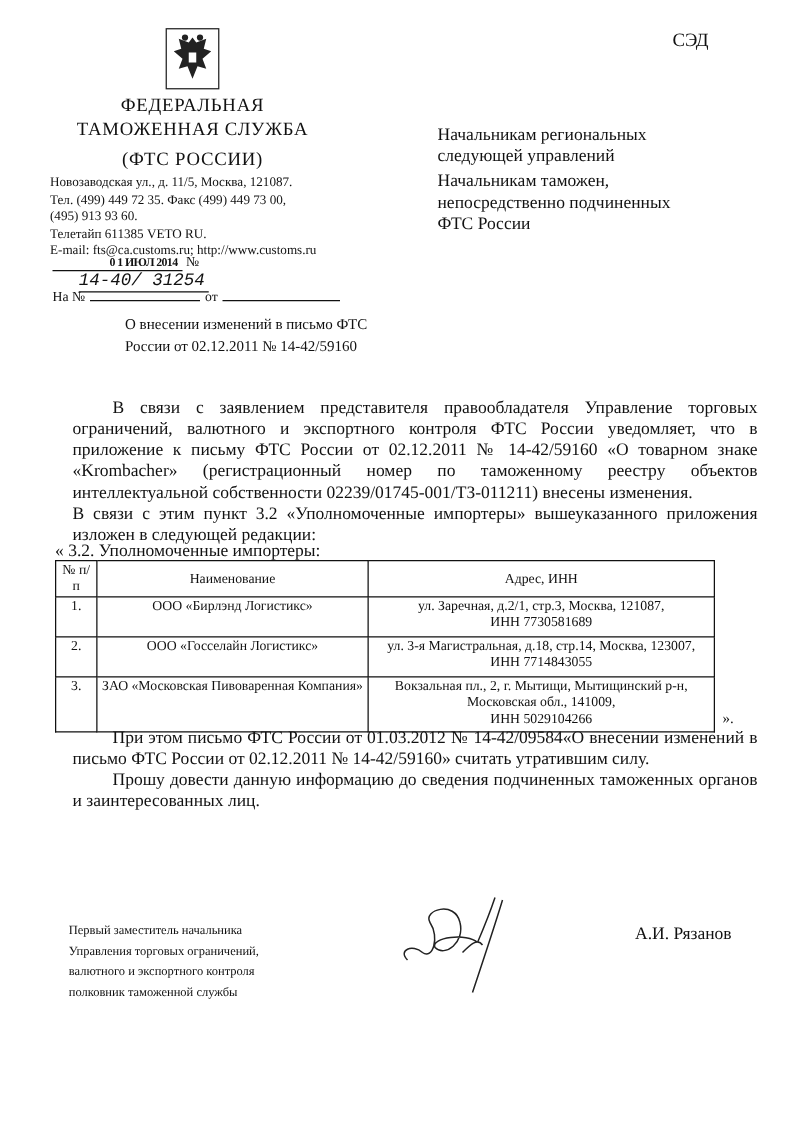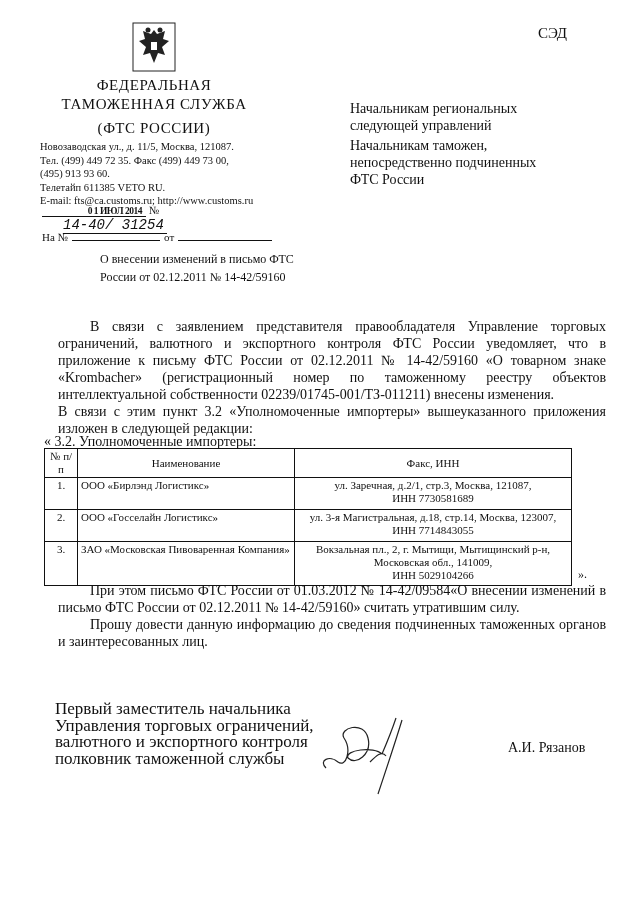--- a/index.html
+++ b/index.html
@@ -23,24 +23,24 @@
   .addr { left:350px; font-size:14px; line-height:17px;margin-top:42px; }
   .subject { left:52px; top:250px; font-size:12px; line-height:18px;margin-left:48px; }
   .body { left:58px; width:548px; font-size:14px; line-height:17px; text-align:justify; }
   .body p { margin:0; }
   .indent { text-indent:32px; }
   .tbl-label { left:44px; top:434px; font-size:14px; }
   table { position:absolute; left:44px; top:448px; width:528px; border-collapse:collapse; font-size:11px; }
   td, th { border:1px solid #111; padding:1px 3px; vertical-align:top; font-weight:normal; }
   th { text-align:center; vertical-align:middle; }
   td.n { text-align:center; width:26px; }
-  td.name { width:210px; }
+  td.name { width:210px;text-align:center; }
   td.addr-c { text-align:center; line-height:13px; }
   .close-q { left:578px; top:567px; font-size:12px; }
-  .sig-block { left:55px; top:701px; font-size:17px; line-height:16.5px; }
+  .sig-block { left:55px; top:737px; font-size:10px; line-height:16.5px; }
   .signature { left:316px; top:710px; width:130px; height:90px; }
   .signer { left:508px; top:740px; font-size:14px; }
 </style>
 </head>
 <body>
 
 <svg class="abs emblem" viewBox="0 0 44 50">
   <rect x="1" y="1" width="42" height="48" fill="none" stroke="#222" stroke-width="1"></rect>
   <path d="M22 8 l-3 4 -8 -3 2 8 -6 2 7 6 -3 8 7 -2 4 10 4 -10 7 2 -3 -8 7 -6 -6 -2 2 -8 -8 3z" fill="#222"></path>
   <circle cx="16" cy="8" r="2.5" fill="#222"></circle>
@@ -94,21 +94,21 @@
   <p>В связи с этим пункт 3.2 «Уполномоченные импортеры» вышеуказанного приложения изложен в следующей редакции:</p>
 </div>
 
 <div class="abs tbl-label">« 3.2. Уполномоченные импортеры:</div>
 
 <table>
   <tbody>
       <tr>
     <th style="width:26px;line-height:13px">№ п/п</th>
     <th>Наименование</th>
-    <th>Факс, ИНН</th>
+    <th>Адрес, ИНН</th>
   </tr>
   <tr style="height:32px">
     <td class="n">1.</td>
     <td class="name">ООО «Бирлэнд Логистикс»</td>
     <td class="addr-c">
           <div>ул. Заречная, д.2/1, стр.3, Москва, 121087,</div>
           <div>ИНН 7730581689</div>
         </td>
   </tr>
   <tr style="height:32px">

